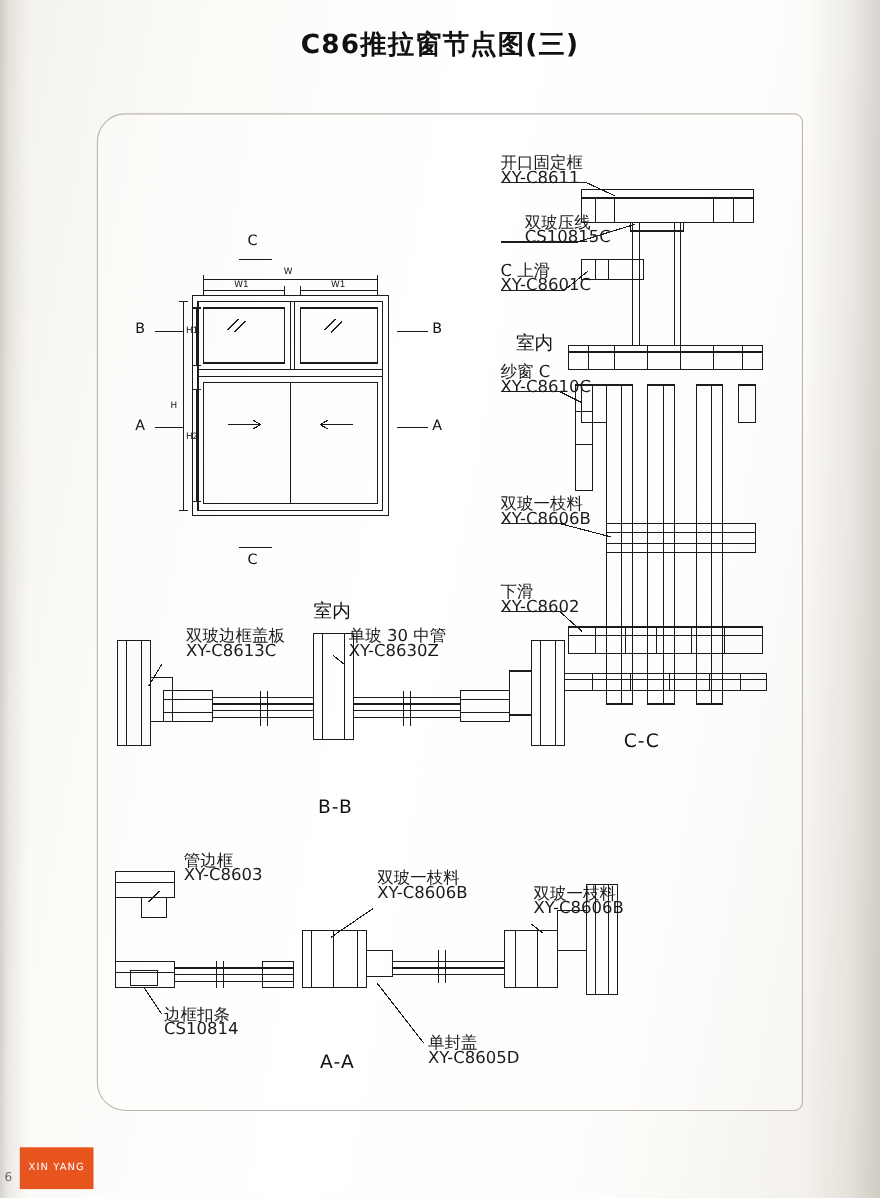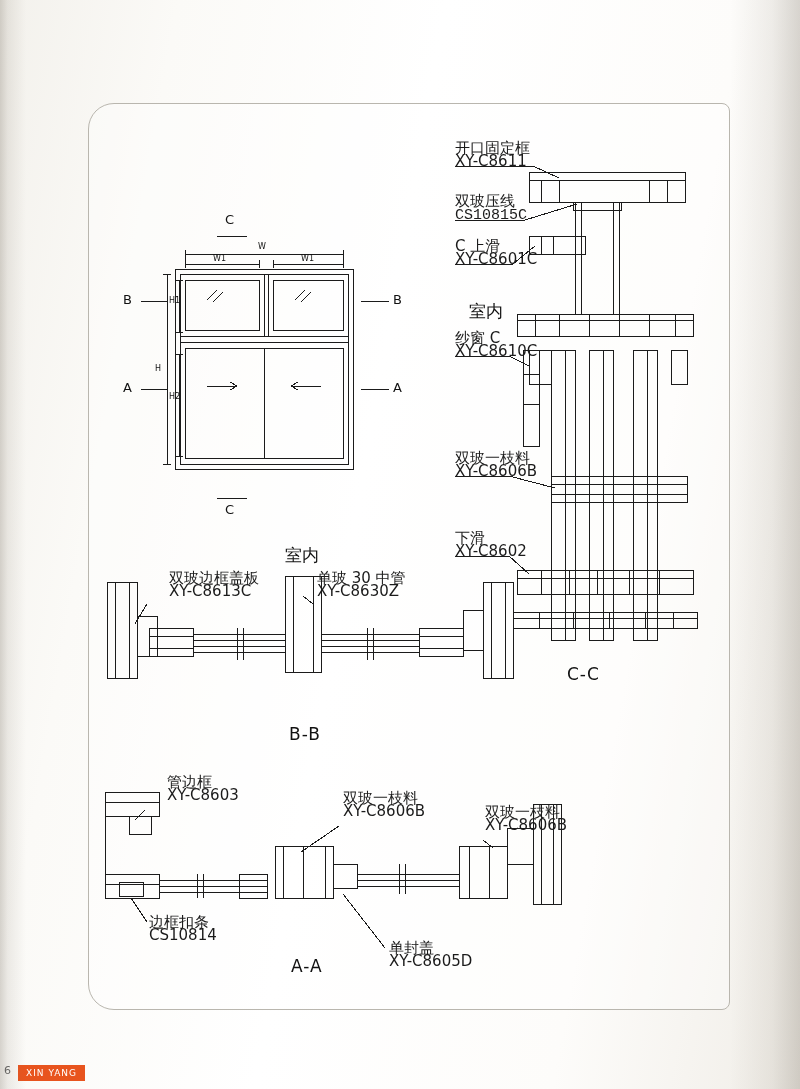--- a/index.html
+++ b/index.html
@@ -75,29 +75,30 @@
     position:absolute;left:0;bottom:24px;width:100%;text-align:center;
     font-size:14px;color:#111;font-family:"DejaVu Sans",sans-serif;
   }
   .pagenum{
     position:absolute;left:4px;bottom:12px;font-size:11px;color:#666;
     font-family:"DejaVu Sans",sans-serif;
   }
   .brand{
     position:absolute;left:18px;bottom:8px;
     background:#e8541e;color:#fff;font-size:9px;
-    padding:3px 8px;letter-spacing:1px;
+    padding:14px 8px;letter-spacing:1px;
     font-family:"DejaVu Sans",sans-serif;
   }
 </style>
 </head>
 <body>
 
 <div class="page">
 
+  <div class="title">C86推拉窗节点图(三)</div>
 
   <div class="frame">
     <div class="canvas">
 
       <svg width="640" height="905" viewBox="0 0 640 905">
         <g fill="none" stroke="#1b1b1b" stroke-width="1" shape-rendering="crispEdges">
 
           <rect x="86" y="165" width="178" height="200"></rect>
           <rect x="91" y="170" width="168" height="190"></rect>
 
@@ -319,21 +320,21 @@
       <div class="dim" style="left:124px;top:150px;">W1</div>
       <div class="dim" style="left:212px;top:150px;">W1</div>
       <div class="dim" style="left:66px;top:260px;">H</div>
       <div class="dim" style="left:80px;top:192px;">H1</div>
       <div class="dim" style="left:80px;top:288px;">H2</div>
 
       <div class="lbl" style="left:366px;top:38px;">
         <span class="cn">开口固定框</span>
         <span class="code">XY-C8611</span>
       </div>
-      <div class="lbl" style="left:366px;top:92px;font-family:Liberation Mono, monospace;">
+      <div class="lbl" style="left:388px;top:92px;">
         <span class="cn">双玻压线</span>
         <span class="code">CS10815C</span>
       </div>
       <div class="lbl" style="left:366px;top:136px;">
         <span class="cn">C 上滑</span>
         <span class="code">XY-C8601C</span>
       </div>
       <div class="lbl" style="left:366px;top:228px;">
         <span class="cn">纱窗 C</span>
         <span class="code">XY-C8610C</span>

